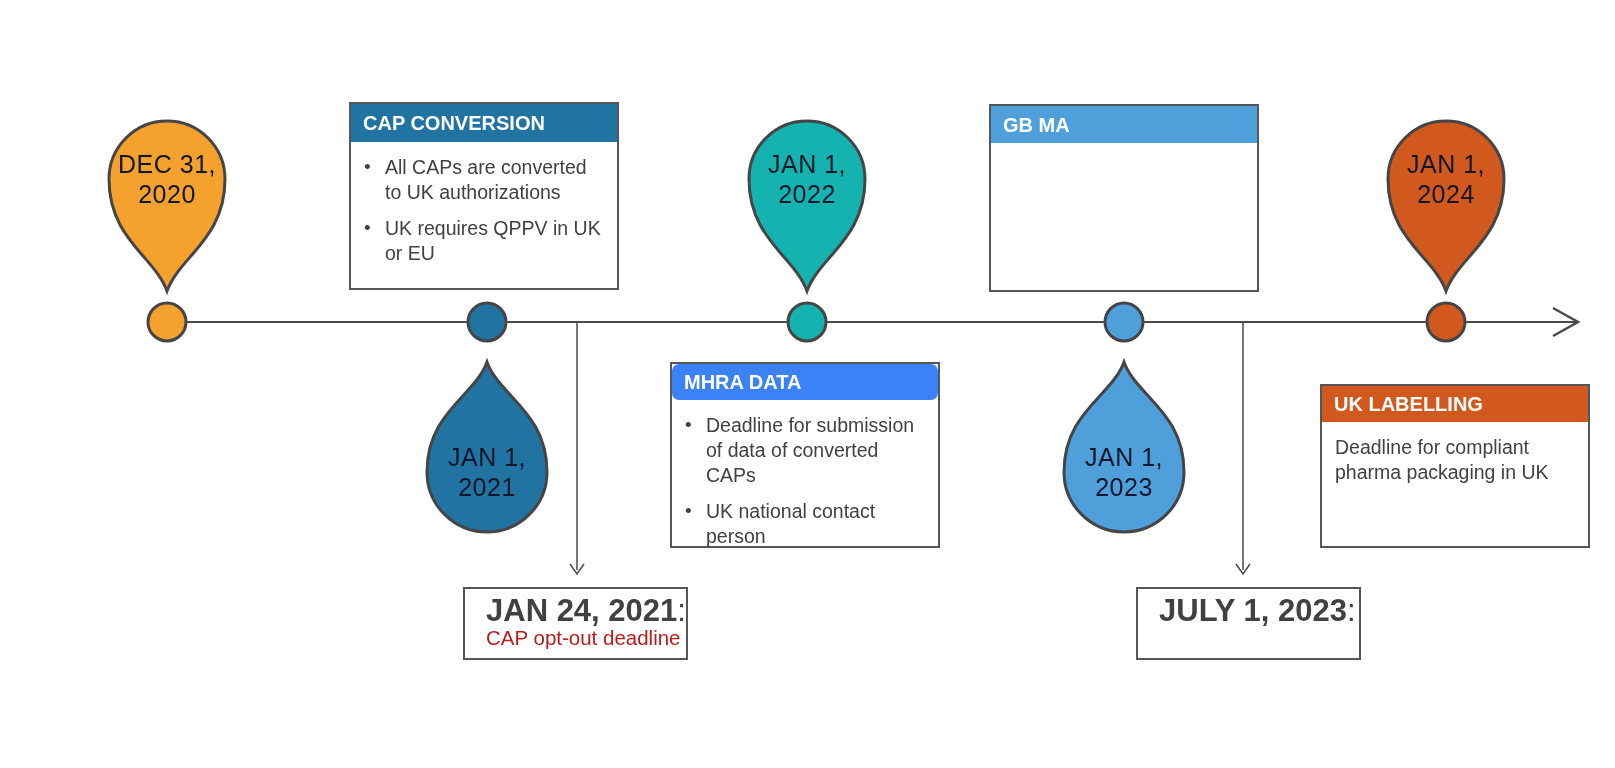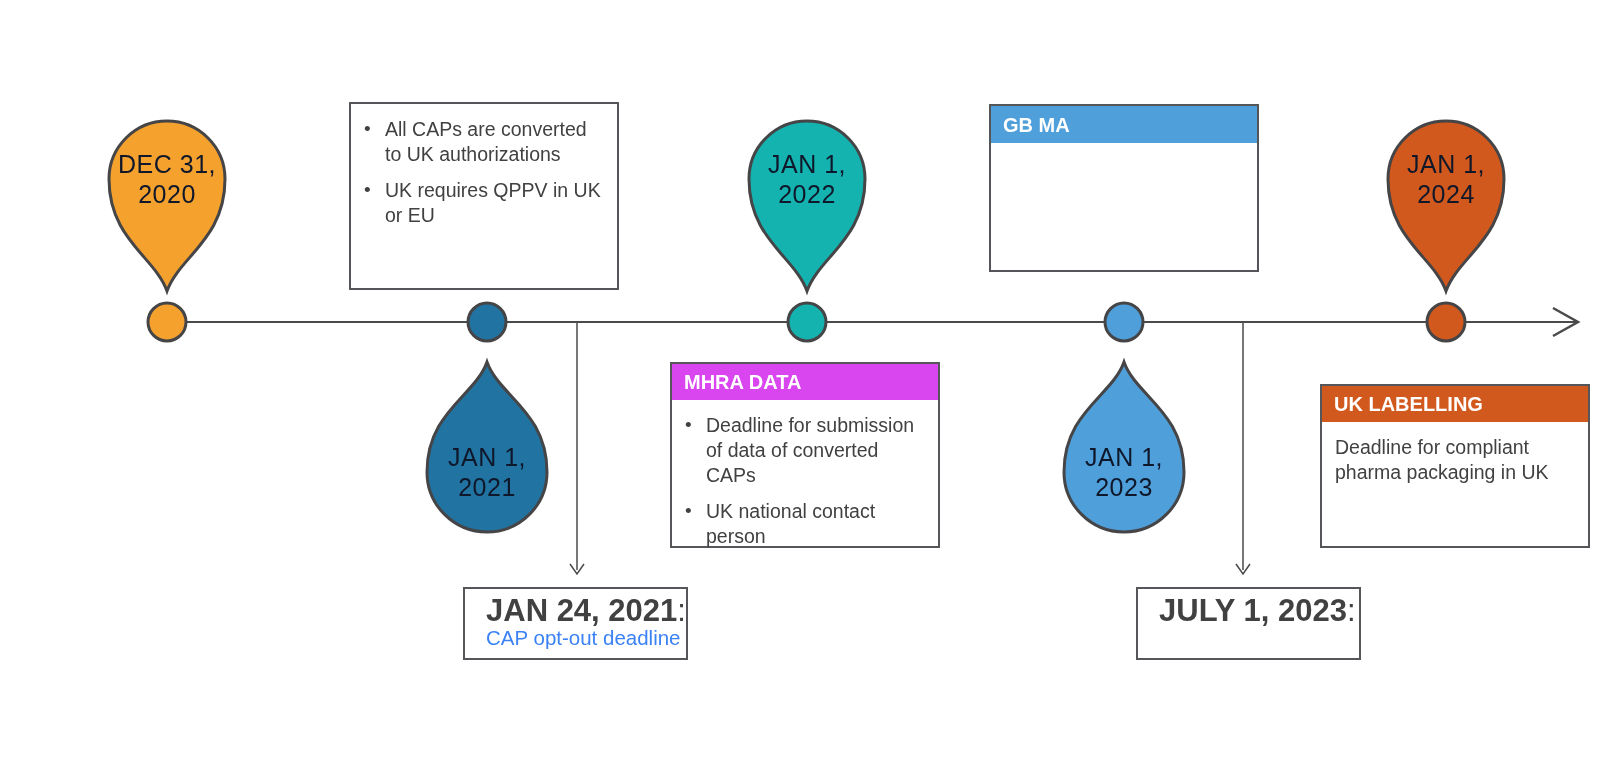--- a/index.html
+++ b/index.html
@@ -27,21 +27,21 @@
   .bullet{display:flex;margin-bottom:11px;}
   .bullet .dot{flex:none;width:13px;font-size:19px;line-height:24px;}
   .bullet .btxt{flex:1;margin-left:8px;}
   .plain{margin:0;}
   .note{
     position:absolute;width:225px;height:73px;background:#ffffff;
     border:2px solid #55565a;box-sizing:border-box;padding:8px 0 0 21px;
   }
   .note-line1{font-size:31px;line-height:28px;color:#414141;}
   .note-date{font-weight:bold;}
-  .note-line2{font-size:20.5px;line-height:25px;color:#3b82f6;}
+  .note-line2{font-size:20.5px;line-height:25px;color:#b91c1c;}
 </style>
 </head>
 <body>
 
 <div class="canvas">
 
   <svg class="axis-svg" width="1615" height="768" viewBox="0 0 1615 768">
 
     <line x1="167" y1="322" x2="1576" y2="322" stroke="#4A4A4B" stroke-width="2"></line>
     <polyline points="1553,308 1578,322 1553,336" fill="none" stroke="#4A4A4B" stroke-width="2.5"></polyline>
@@ -82,41 +82,44 @@
   <div class="marker-label" style="left:407px;top:442px;">
     <div>JAN 1,</div>
     <div>2021</div>
   </div>
   <div class="marker-label" style="left:1044px;top:442px;">
     <div>JAN 1,</div>
     <div>2023</div>
   </div>
 
   <div class="box" style="left:349px;top:102px;height:188px;">
+    <div class="box-header" style="height: 38px; background-color: rgb(33, 115, 162);">
+      <span>CAP CONVERSION</span>
+    </div>
     <div class="box-body">
       <div class="bullet">
         <span class="dot">•</span>
         <span class="btxt">All CAPs are converted to UK authorizations</span>
       </div>
       <div class="bullet">
         <span class="dot">•</span>
         <span class="btxt">UK requires QPPV in UK or EU</span>
       </div>
     </div>
   </div>
 
-  <div class="box" style="left:989px;top:104px;height:168px;">
+  <div class="box" style="left:989px;top:104px;height:188px;">
     <div class="box-header" style="height: 37px; background-color: rgb(79, 159, 218);">
       <span>GB MA</span>
     </div>
   </div>
 
 
   <div class="box" style="left:670px;top:362px;height:186px;">
-    <div class="box-header" style="height: 36px; background-color: #d946ef;">
+    <div class="box-header" style="height: 36px; background-color: #3b82f6; border-radius: 7px;">
       <span>MHRA DATA</span>
     </div>
     <div class="box-body">
       <div class="bullet">
         <span class="dot">•</span>
         <span class="btxt">Deadline for submission of data of converted CAPs</span>
       </div>
       <div class="bullet">
         <span class="dot">•</span>
         <span class="btxt">UK national contact person</span>

